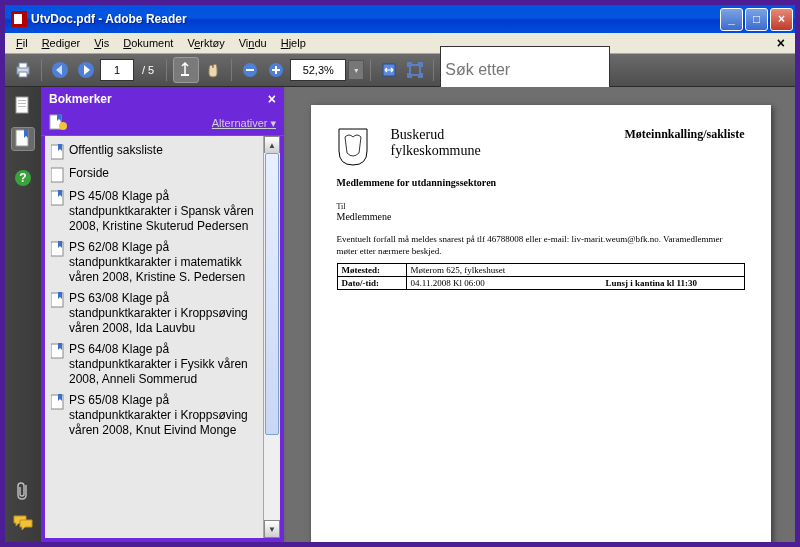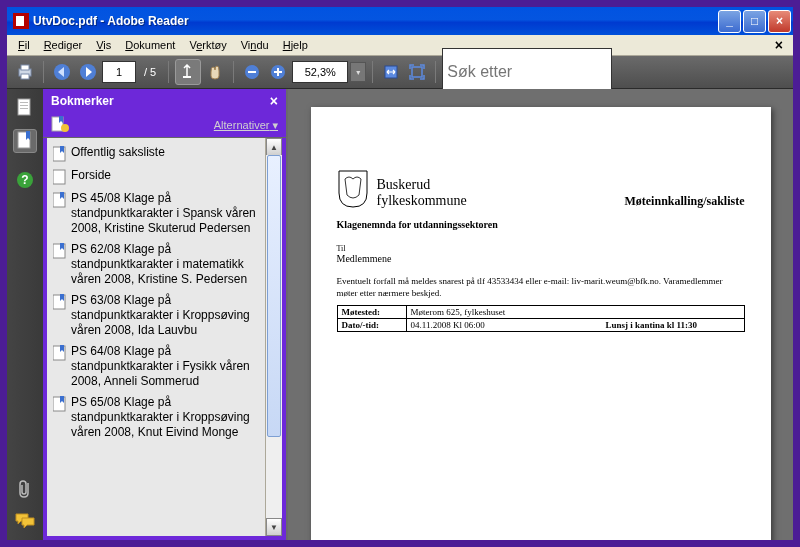--- a/index.html
+++ b/index.html
@@ -1,16 +1,16 @@
 <!DOCTYPE html>
 <html><head>
 <meta charset="utf-8">
 <style>
 html,body{margin:0;padding:0;font-family:Tahoma,Arial,sans-serif;font-size:11px;color:#000;background:#fff;}
-.window{width:800px;height:547px;border:7px solid #4c1d95;box-sizing:border-box;display:flex;flex-direction:column;background:#ece9d8;}
+.window{width:800px;height:547px;border:5px solid #4c1d95;box-sizing:border-box;display:flex;flex-direction:column;background:#ece9d8;}
 .titlebar{height:28px;background:linear-gradient(to bottom,#0a246a 0%,#3a6ea5 8%,#0a246a 100%);background:linear-gradient(to bottom,#0058c7 0%,#3c8cde 4%,#0a246a 100%);background:linear-gradient(to bottom,#0153e1 0%,#0455e0 45%,#003ad0 55%,#0050da 100%);display:flex;align-items:center;color:#fff;font-weight:bold;padding:0 2px;}
 .titlebar-icon{width:16px;height:16px;background:#b30000;margin:0 4px;position:relative;}
 .titlebar-icon:after{content:"";position:absolute;left:3px;top:3px;width:8px;height:10px;background:#fff;}
 .titlebar-text{flex:1;font-size:12px;text-shadow:1px 1px 0 #002a80;}
 .winbtn{width:21px;height:21px;margin-left:2px;background:linear-gradient(to bottom,#7ba4e3,#3c6bd0);border:1px solid #fff;border-radius:3px;color:#fff;display:flex;align-items:center;justify-content:center;font-family:Arial;font-size:12px;font-weight:bold;}
 .winbtn.close{background:linear-gradient(to bottom,#e78b78,#c0392b);}
 .menubar{height:20px;background:#ece9d8;border-bottom:1px solid #aca899;display:flex;align-items:center;padding:0 4px;font-size:11px;}
 .menubar-item{padding:2px 7px;cursor:default;}
 .menubar-item u{text-decoration:underline;}
 .menubar-close{margin-left:auto;padding:0 6px;font-weight:bold;font-size:14px;}
@@ -34,21 +34,21 @@
 .bm-scroll{position:absolute;right:0;top:0;bottom:0;width:16px;background:#ece9d8;border-left:1px solid #aca899;}
 .bm-scroll-btn{height:16px;background:linear-gradient(#fff,#cfcfcf);border:1px solid #888;display:flex;align-items:center;justify-content:center;font-size:8px;color:#444;}
 .bm-scroll-track{position:absolute;top:17px;bottom:17px;left:0;right:0;background:#efefef;}
 .bm-scroll-thumb{position:absolute;left:1px;right:1px;top:0;height:280px;background:linear-gradient(#e8f0ff,#c7d8f5);border:1px solid #7d9fd3;border-radius:2px;}
 .bm-scroll-bottombtn{position:absolute;bottom:0;left:0;right:0;}
 .bm-items{padding:4px 2px 4px 4px;margin-right:16px;}
 .bm-item{display:flex;align-items:flex-start;padding:3px 2px;gap:4px;font-size:12px;line-height:1.25;}
 .bm-icon{width:14px;height:16px;flex-shrink:0;margin-top:1px;}
 .doc-area{flex:1;background:#6f6f6f;display:flex;align-items:flex-start;justify-content:center;padding:18px 10px;overflow:hidden;}
 .page{width:460px;height:460px;background:#fff;box-shadow:2px 2px 6px rgba(0,0,0,.5);padding:22px 26px;box-sizing:border-box;font-family:"Times New Roman",serif;font-size:10px;color:#000;}
-.pg-head{display:flex;align-items:flex-end;gap:8px;margin-top:40px;}
+.pg-head{display:flex;align-items:flex-start;gap:22px;}
 .coat{width:32px;height:40px;}
 .pg-head-text{display:flex;flex-direction:column;}
 .pg-brand{font-size:14px;}
 .pg-title-right{margin-left:auto;font-weight:bold;font-size:12px;}
 .pg-sub{font-weight:bold;font-size:10px;margin-top:10px;}
 .pg-body{font-size:9px;margin-top:12px;line-height:1.3;}
 .pg-table{width:100%;border-collapse:collapse;margin-top:6px;font-size:9px;}
 .pg-table td{border:1px solid #000;padding:1px 4px;}
 .pg-table td:first-child{font-weight:bold;width:60px;}
 .to-label{font-size:8px;margin-top:14px;}
@@ -264,24 +264,24 @@
           <svg class="coat" viewBox="0 0 32 40">
             <path d="M2 2 L30 2 L30 24 Q30 38 16 38 Q2 38 2 24 Z" fill="#fff" stroke="#000" stroke-width="1"></path>
             <path d="M8 10 Q12 6 16 10 Q20 6 24 10 L22 26 Q16 32 10 26 Z" fill="none" stroke="#000" stroke-width="0.8"></path>
           </svg>
           <div class="pg-head-text">
             <div class="pg-brand">Buskerud</div>
             <div class="pg-brand">fylkeskommune</div>
           </div>
           <div class="pg-title-right">Møteinnkalling/sakliste</div>
         </div>
-        <div class="pg-sub">Klagenemnda for utdanningssektoren</div>
+        <div class="pg-sub">Medlemmene for utdanningssektoren</div>
         <div class="to-label">Til</div>
         <div class="members">Medlemmene</div>
-        <div class="pg-body">Eventuelt forfall må meldes snarest på tlf 43533434 eller e-mail: liv-marit.weum@bfk.no. Varamedlemmer møter etter nærmere beskjed.</div>
+        <div class="pg-body">Eventuelt forfall må meldes snarest på tlf 46788008 eller e-mail: liv-marit.weum@bfk.no. Varamedlemmer møter etter nærmere beskjed.</div>
         <table class="pg-table">
           <tbody>
               <tr>
             <td>Møtested:</td>
             <td colspan="2">Møterom 625, fylkeshuset</td>
           </tr>
           <tr>
             <td>Dato/-tid:</td>
             <td style="border-right:none;"><span>04.11.2008   Kl 06:00</span></td>
             <td style="border-left:none;text-align:center;font-weight:bold;"><span>Lunsj i kantina kl 11:30</span></td>

